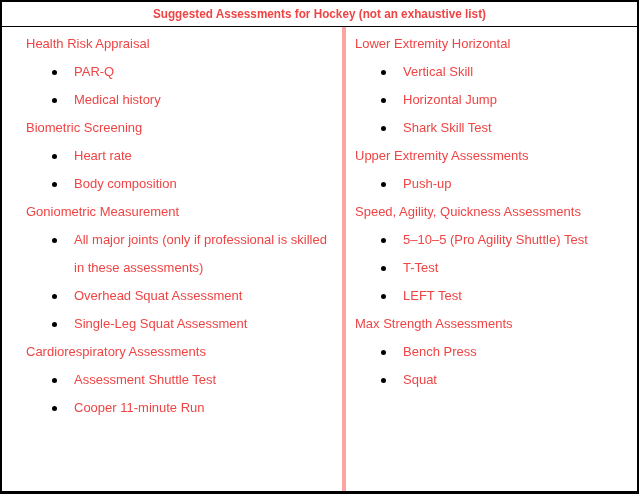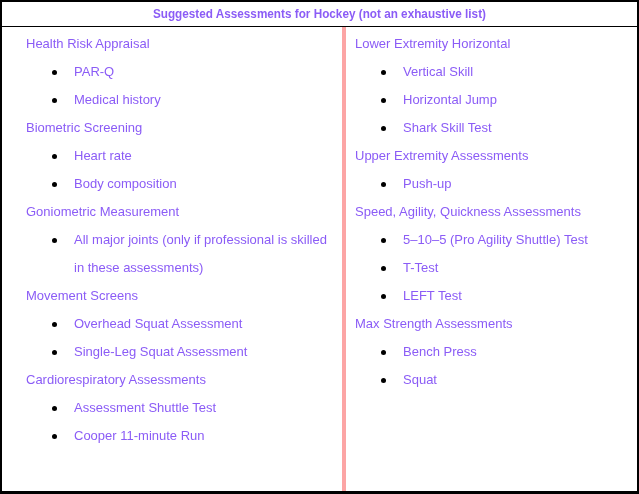--- a/index.html
+++ b/index.html
@@ -8,21 +8,21 @@
     background: #ffffff;
   }
   .table {
     position: relative;
     width: 639px;
     height: 494px;
     box-sizing: border-box;
     border: 2px solid #000000;
     border-bottom-width: 3px;
     background: #ffffff;
-    color: #8b5cf6;
+    color: #ef4444;
     font-family: "Liberation Sans", sans-serif;
     overflow: hidden;
   }
   .title-row {
     height: 24px;
     line-height: 24px;
     border-bottom: 1px solid #000000;
     text-align: center;
     font-weight: bold;
     font-size: 13.5px;
@@ -81,21 +81,20 @@
 
     <div class="col col-left">
       <div class="item heading">Health Risk Appraisal</div>
       <div class="item bullet"><span class="dot"></span><span>PAR-Q</span></div>
       <div class="item bullet"><span class="dot"></span><span>Medical history</span></div>
       <div class="item heading">Biometric Screening</div>
       <div class="item bullet"><span class="dot"></span><span>Heart rate</span></div>
       <div class="item bullet"><span class="dot"></span><span>Body composition</span></div>
       <div class="item heading">Goniometric Measurement</div>
       <div class="item bullet"><span class="dot"></span><span>All major joints (only if professional is skilled in these assessments)</span></div>
-      <div class="item heading">Movement Screens</div>
       <div class="item bullet"><span class="dot"></span><span>Overhead Squat Assessment</span></div>
       <div class="item bullet"><span class="dot"></span><span>Single-Leg Squat Assessment</span></div>
       <div class="item heading">Cardiorespiratory Assessments</div>
       <div class="item bullet"><span class="dot"></span><span>Assessment Shuttle Test</span></div>
       <div class="item bullet"><span class="dot"></span><span>Cooper 11-minute Run</span></div>
     </div>
 
     <div class="col col-right">
       <div class="item heading">Lower Extremity Horizontal</div>
       <div class="item bullet"><span class="dot"></span><span>Vertical Skill</span></div>

